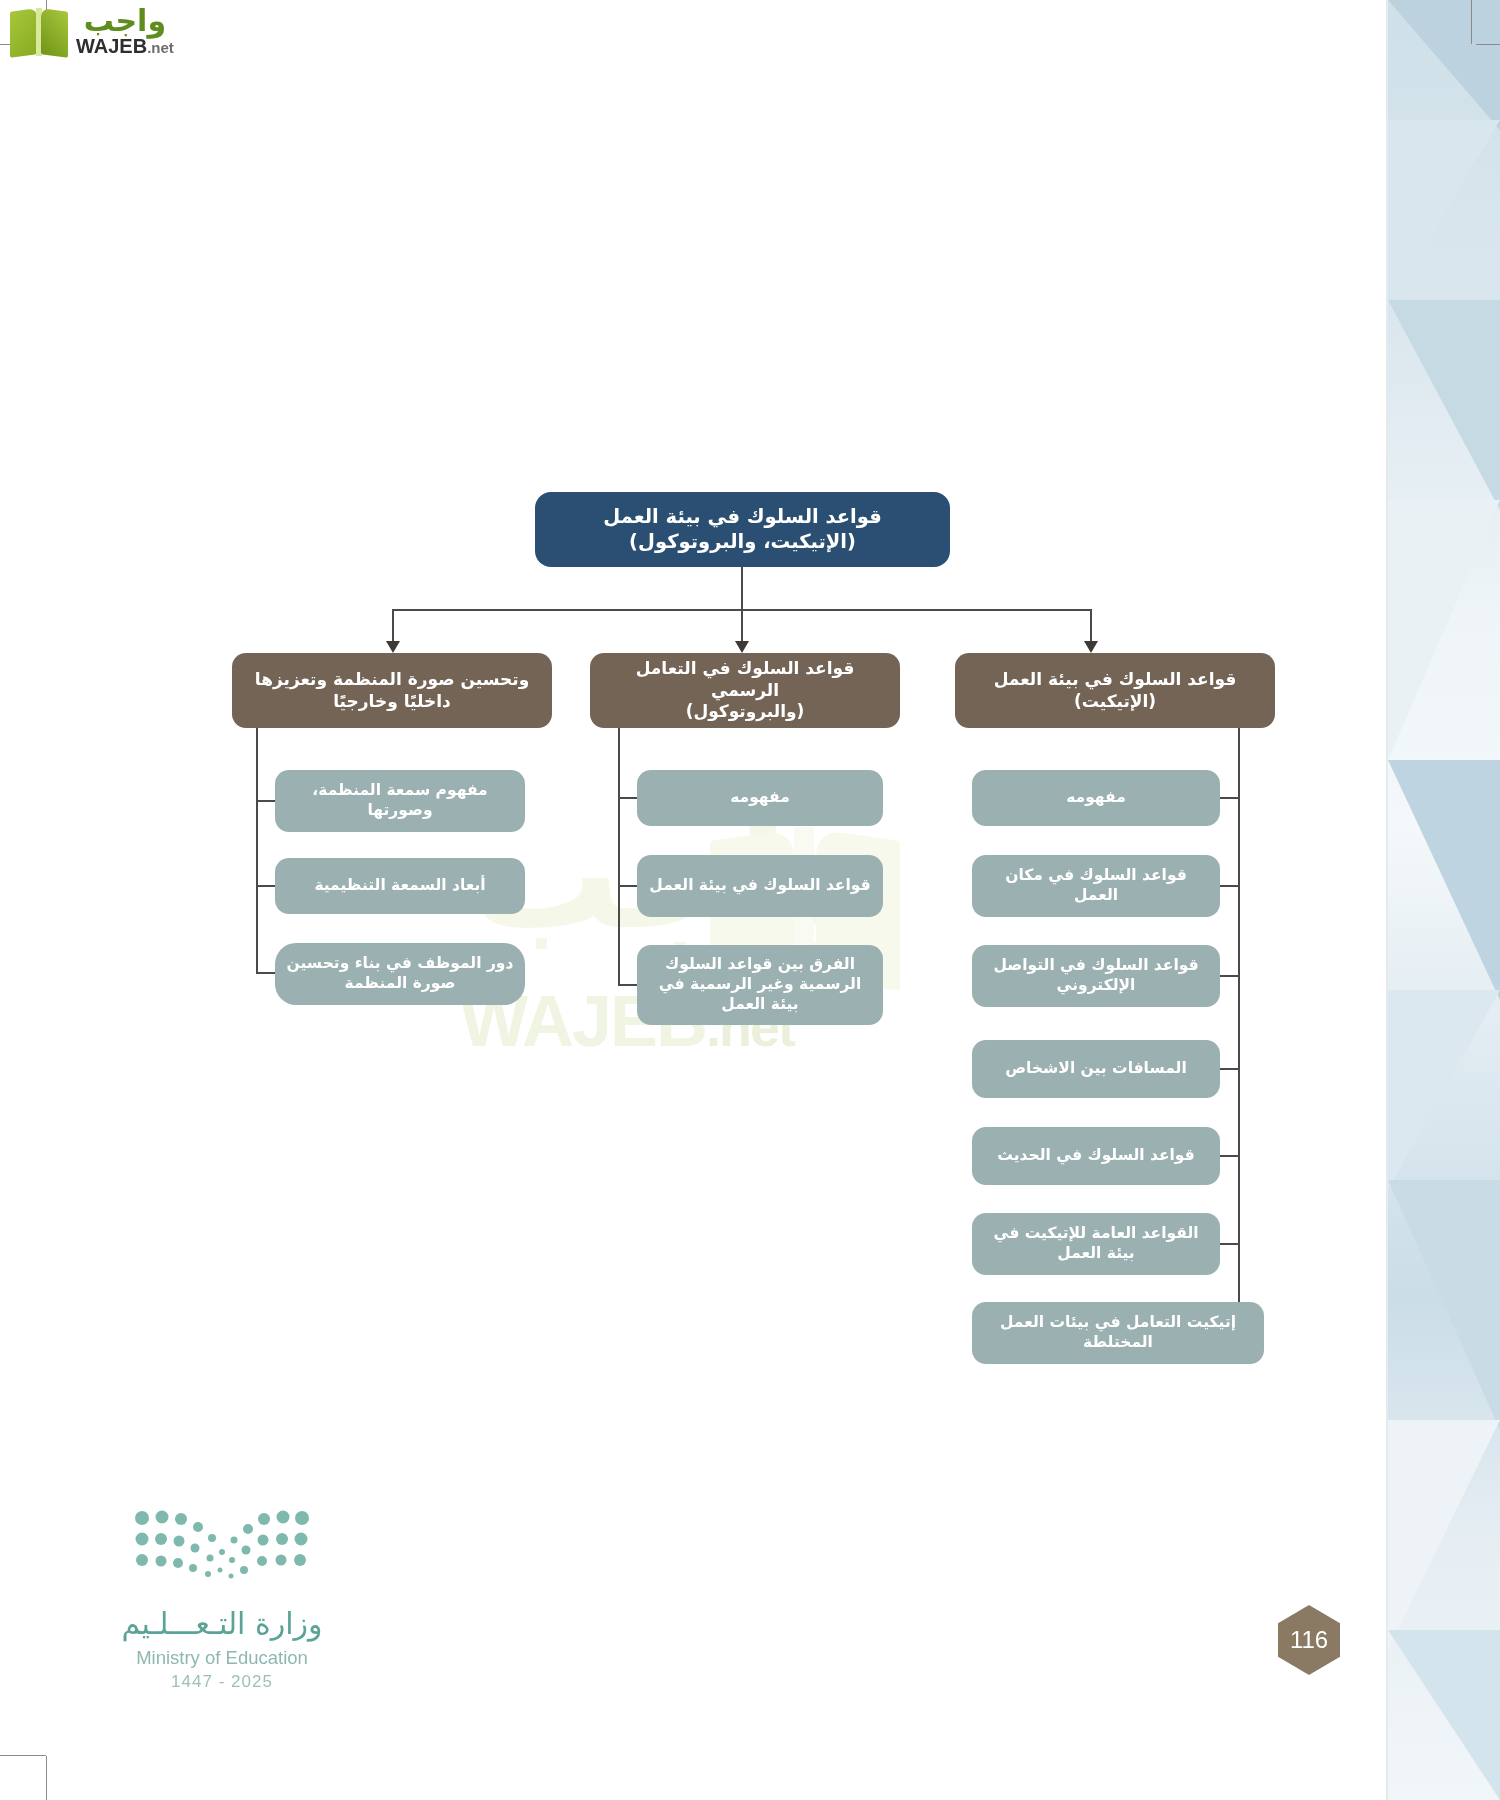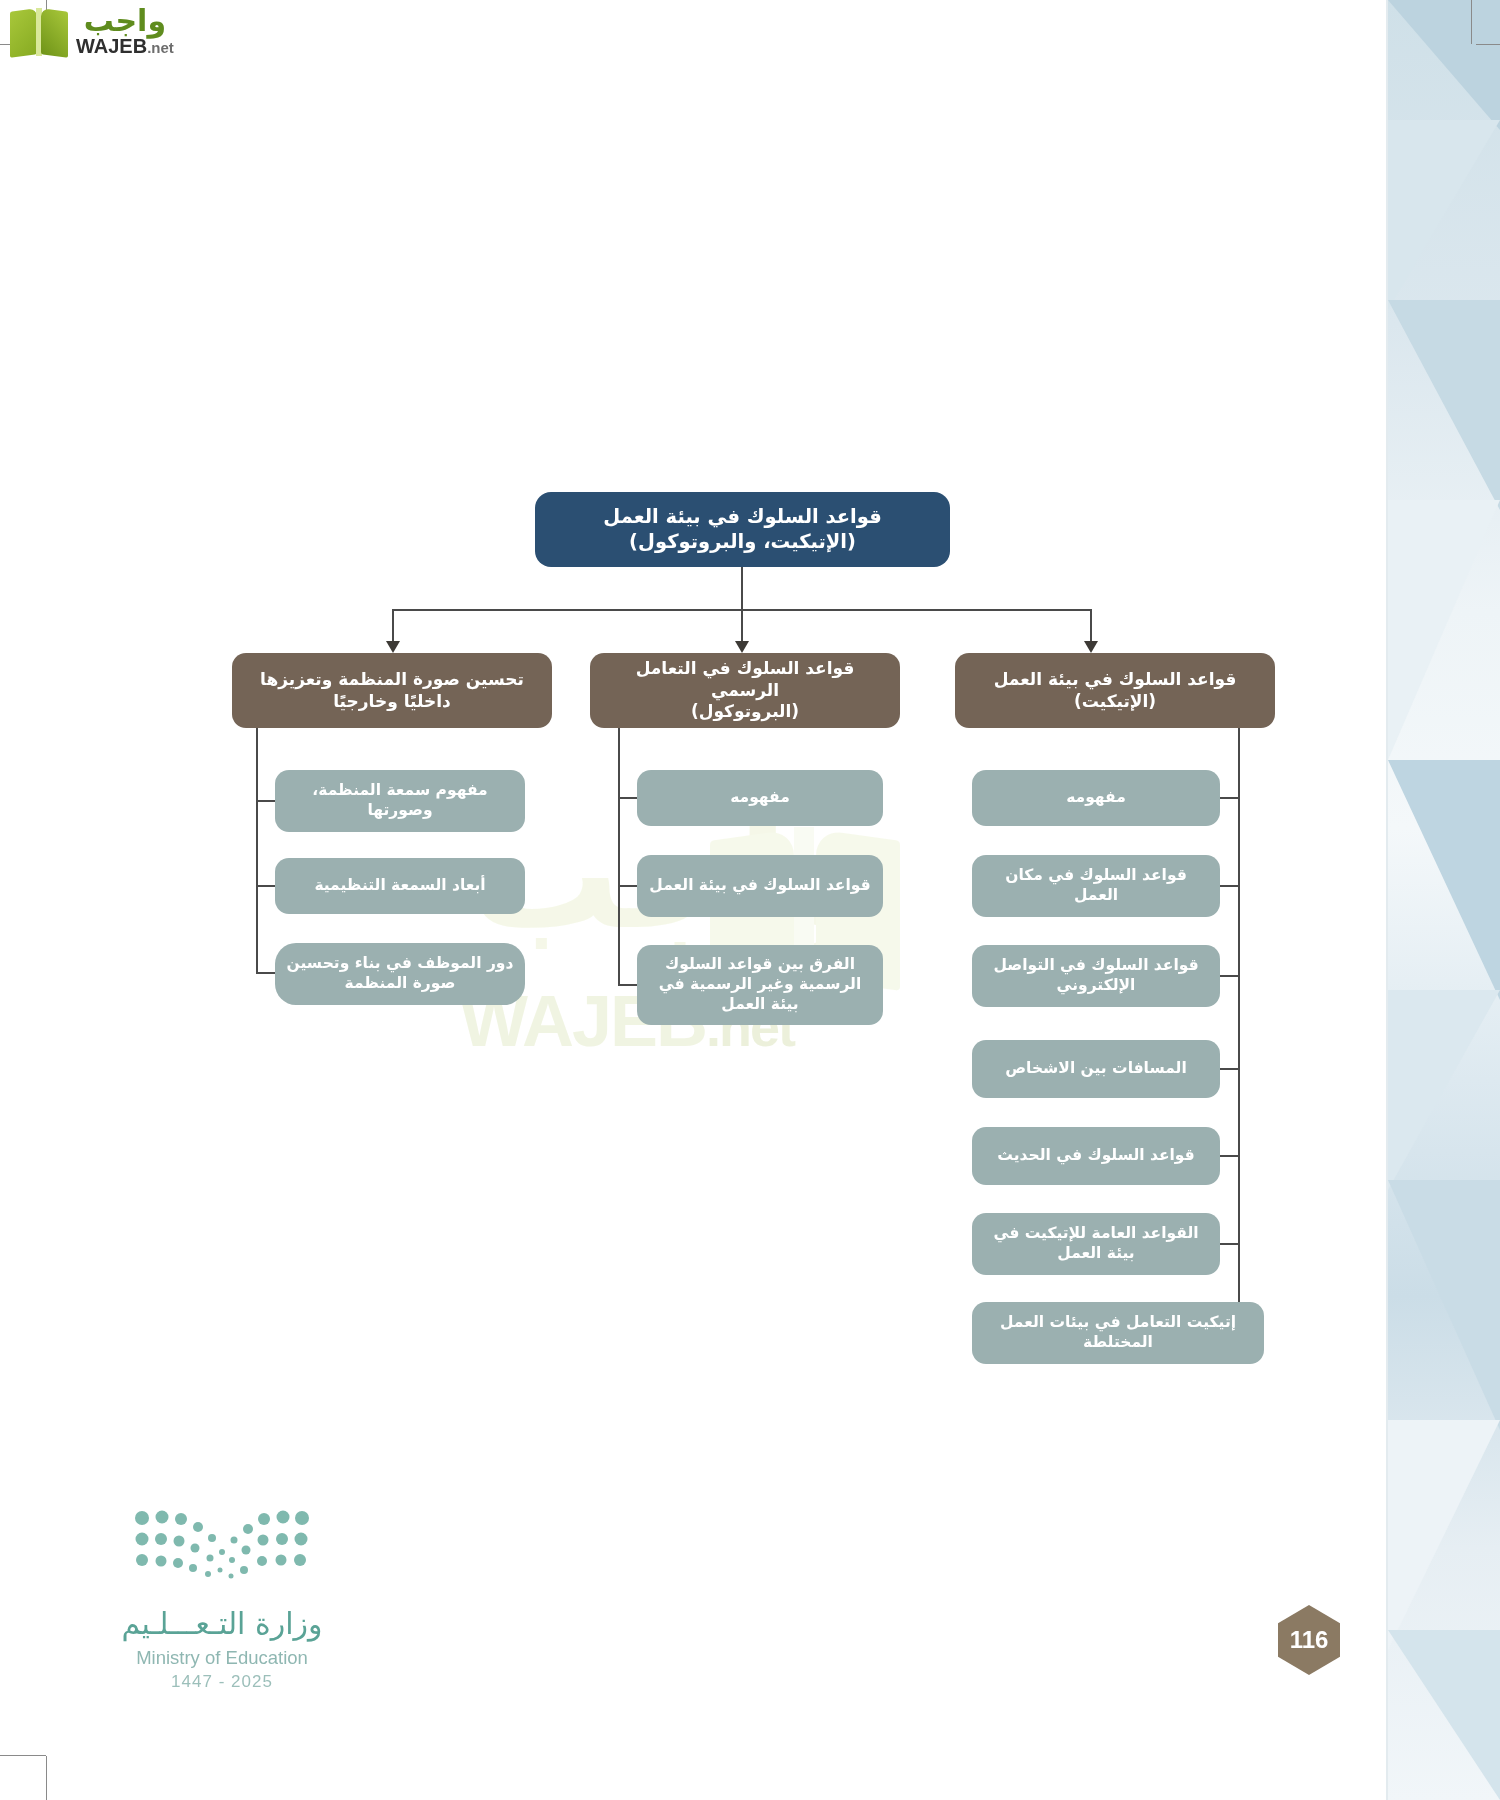--- a/index.html
+++ b/index.html
@@ -198,21 +198,21 @@
   .moe-yr {
     font-size: 17px; color: #9cbfba; margin-top: 3px;
     font-family: "Liberation Sans", sans-serif; letter-spacing: 1px;
   }
 
   .page-num {
     position: absolute;
     right: 160px; bottom: 125px;
     width: 62px; height: 70px;
     display: flex; align-items: center; justify-content: center;
-    color: #ffffff; font-size: 24px; font-weight: bold;
+    color: #ffffff; font-size: 24px; font-weight: normal;
     font-family: "Liberation Sans", sans-serif;
     background: #8b7a63;
     clip-path: polygon(50% 0%, 100% 26%, 100% 74%, 50% 100%, 0% 74%, 0% 26%);
     z-index: 5;
   }
 </style>
 </head>
 <body>
 
 <div id="page">
@@ -321,21 +321,21 @@
     <div class="line h" style="left:1220px; top:1243px; width:20px;"></div>
 
     <div class="node leaf" style="left:972px; top:1302px; width:292px; height:62px;">
       <span>إتيكيت التعامل في بيئات العمل المختلطة</span>
     </div>
     <div class="line h" style="left:1220px; top:1332px; width:20px;"></div>
 
     <div class="node lvl2" style="left:590px; top:653px; width:310px; height:75px;">
       <div>
         <div>قواعد السلوك في التعامل الرسمي</div>
-        <div>(البروتوكول)</div>
+        <div>(والبروتوكول)</div>
       </div>
     </div>
     <div class="line v" style="left:618px; top:728px; height:257px;"></div>
 
     <div class="node leaf" style="left:637px; top:770px; width:246px; height:56px;">
       <span>مفهومه</span>
     </div>
     <div class="line h" style="left:618px; top:797px; width:20px;"></div>
 
     <div class="node leaf" style="left:637px; top:855px; width:246px; height:62px;">
@@ -343,21 +343,21 @@
     </div>
     <div class="line h" style="left:618px; top:885px; width:20px;"></div>
 
     <div class="node leaf" style="left:637px; top:945px; width:246px; height:80px;">
       <span>الفرق بين قواعد السلوك الرسمية وغير الرسمية في بيئة العمل</span>
     </div>
     <div class="line h" style="left:618px; top:984px; width:20px;"></div>
 
     <div class="node lvl2" style="left:232px; top:653px; width:320px; height:75px;">
       <div>
-        <div>تحسين صورة المنظمة وتعزيزها</div>
+        <div>وتحسين صورة المنظمة وتعزيزها</div>
         <div>داخليًا وخارجيًا</div>
       </div>
     </div>
     <div class="line v" style="left:256px; top:728px; height:245px;"></div>
 
     <div class="node leaf" style="left:275px; top:770px; width:250px; height:62px;">
       <span>مفهوم سمعة المنظمة، وصورتها</span>
     </div>
     <div class="line h" style="left:256px; top:800px; width:20px;"></div>
 

